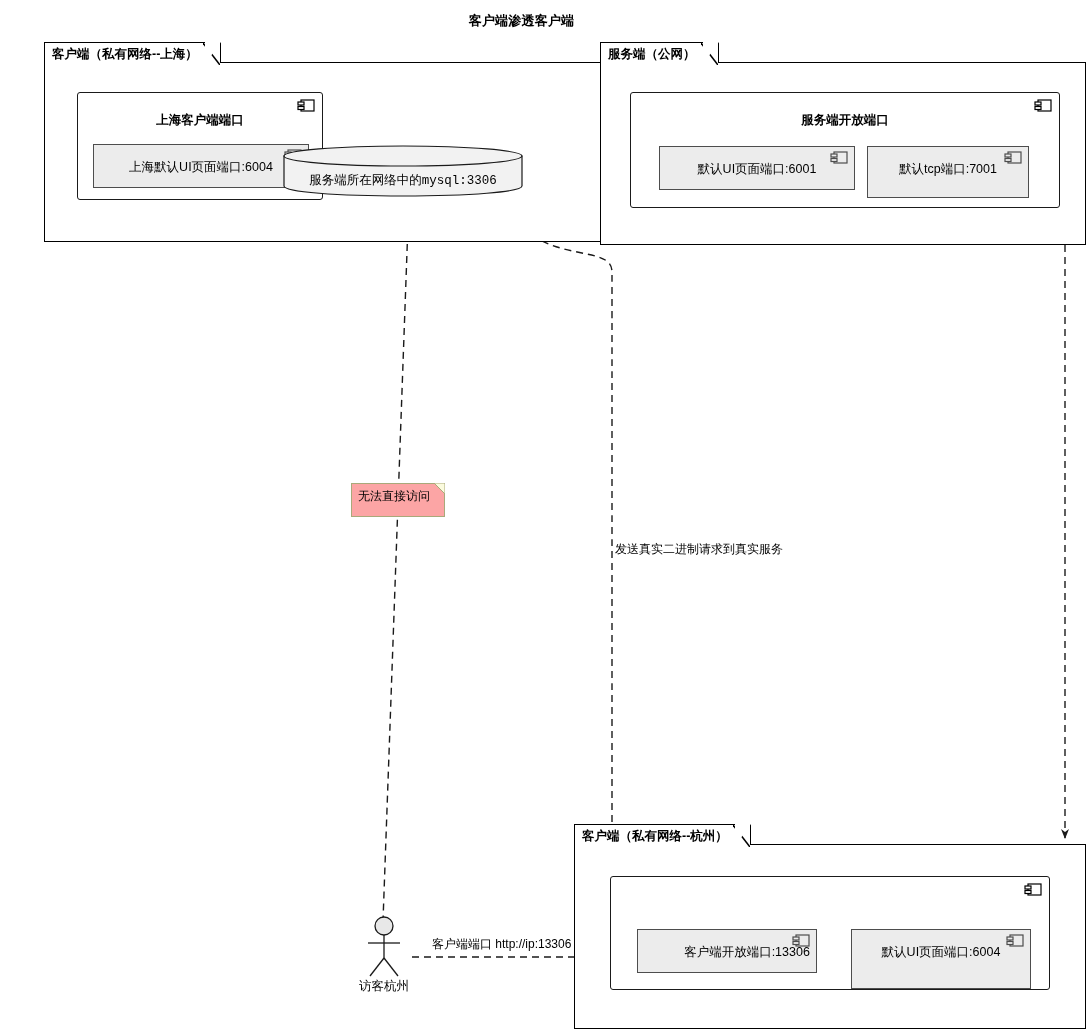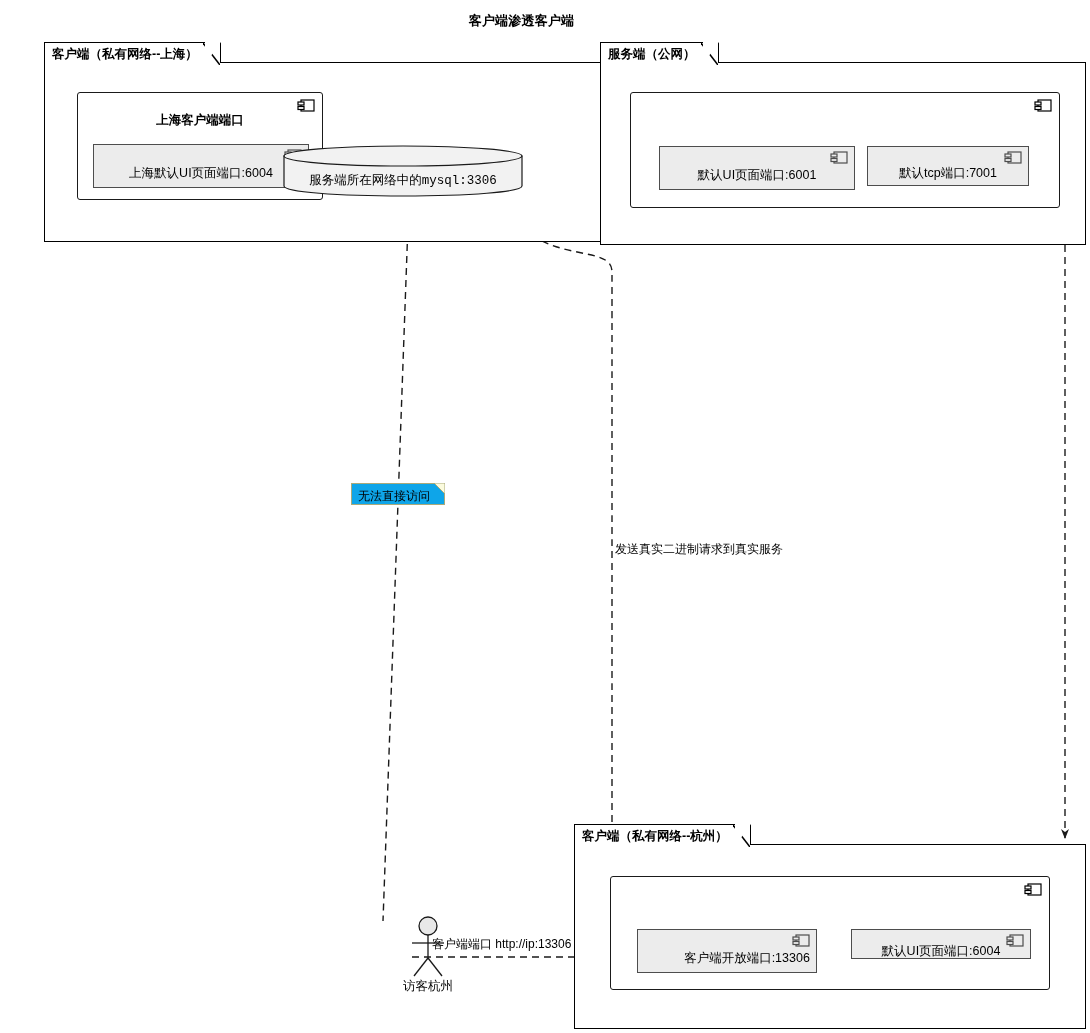--- a/index.html
+++ b/index.html
@@ -101,21 +101,20 @@
     font-weight: bold;
   }
   
   .leaf {
     position: absolute;
     box-sizing: border-box;
     border: 1.2px solid #4d4d4d;
     border-radius: 0;
     background: #ececec;
     display: flex;
-    align-items: center;
     justify-content: center;
   }
   .leaf-label {
     font-size: 12.5px;
     padding-top: 14px;
     white-space: nowrap;
   }
   
   .comp-icon {
     position: absolute;
@@ -131,24 +130,24 @@
     left: 0;
     width: 100%;
     text-align: center;
     font-size: 12.5px;
     white-space: nowrap;
   }
   
   .note {
     position: absolute;
     box-sizing: border-box;
-    background: #0ea5e9;
+    background: #fca5a5;
     border: 1px solid #a9a97a;
     font-size: 12px;
-    padding: 4px 14px 0 6px;
+    padding: 4px 14px 12px 6px;
     white-space: nowrap;
     line-height: 16px;
   }
   .note-fold {
     position: absolute;
     right: -1px;
     top: -1px;
     width: 11px;
     height: 11px;
   }
@@ -239,31 +238,32 @@
       </svg>
     </div>
     <div class="pkg-body" style="top:20px; width:486px; height:183px;"></div>
 
     <div class="component" style="left:30px; top:50px; width:430px; height:116px;">
       <svg class="comp-icon" style="right:7px; top:6px;" viewBox="0 0 18 13">
         <rect x="4" y="1" width="13" height="11" fill="#fff" stroke="#000" stroke-width="1.2"></rect>
         <rect x="1" y="3" width="6" height="3" fill="#fff" stroke="#000" stroke-width="1.2"></rect>
         <rect x="1" y="7.5" width="6" height="3" fill="#fff" stroke="#000" stroke-width="1.2"></rect>
       </svg>
+      <div class="component-title" style="top:19px;">服务端开放端口</div>
 
       <div class="leaf" style="left:28px; top:53px; width:196px; height:44px;">
         <svg class="comp-icon" style="right:6px; top:4px;" viewBox="0 0 18 13">
           <rect x="4" y="1" width="13" height="11" fill="#ececec" stroke="#4d4d4d" stroke-width="1.2"></rect>
           <rect x="1" y="3" width="6" height="3" fill="#ececec" stroke="#4d4d4d" stroke-width="1.2"></rect>
           <rect x="1" y="7.5" width="6" height="3" fill="#ececec" stroke="#4d4d4d" stroke-width="1.2"></rect>
         </svg>
         <div class="leaf-label">默认UI页面端口:6001</div>
       </div>
 
-      <div class="leaf" style="left:236px; top:53px; width:162px; height:40px;">
+      <div class="leaf" style="left:236px; top:53px; width:162px; height:52px;">
         <svg class="comp-icon" style="right:6px; top:4px;" viewBox="0 0 18 13">
           <rect x="4" y="1" width="13" height="11" fill="#ececec" stroke="#4d4d4d" stroke-width="1.2"></rect>
           <rect x="1" y="3" width="6" height="3" fill="#ececec" stroke="#4d4d4d" stroke-width="1.2"></rect>
           <rect x="1" y="7.5" width="6" height="3" fill="#ececec" stroke="#4d4d4d" stroke-width="1.2"></rect>
         </svg>
         <div class="leaf-label">默认tcp端口:7001</div>
       </div>
     </div>
   </div>
 
@@ -272,21 +272,21 @@
     <svg class="note-fold" viewBox="0 0 11 11">
       <path d="M0,0 L11,11 L11,0 Z" fill="#fbfbde" stroke="#a9a97a" stroke-width="1"></path>
       <path d="M0,0 L11,11" stroke="#a9a97a" stroke-width="1" fill="none"></path>
     </svg>
   </div>
 
   <div class="edge-label" style="left:615px; top:541px;">发送真实二进制请求到真实服务</div>
 
   <div class="edge-label" style="left:432px; top:936px;">客户端端口 http://ip:13306</div>
 
-  <div class="actor" style="left:358px; top:916px; width:52px; height:78px;margin-left:44px;">
+  <div class="actor" style="left:358px; top:916px; width:52px; height:78px;">
     <svg width="52" height="62" viewBox="0 0 52 62">
       <circle cx="26" cy="10" r="9" fill="#e8e8e8" stroke="#1a1a1a" stroke-width="1.3"></circle>
       <line x1="26" y1="19" x2="26" y2="42" stroke="#1a1a1a" stroke-width="1.3"></line>
       <line x1="10" y1="27" x2="42" y2="27" stroke="#1a1a1a" stroke-width="1.3"></line>
       <line x1="26" y1="42" x2="12" y2="60" stroke="#1a1a1a" stroke-width="1.3"></line>
       <line x1="26" y1="42" x2="40" y2="60" stroke="#1a1a1a" stroke-width="1.3"></line>
     </svg>
     <div class="actor-label" style="top:62px;">访客杭州</div>
   </div>
 
@@ -308,21 +308,21 @@
 
       <div class="leaf" style="left:26px; top:52px; width:180px; height:44px;padding-left:40px;">
         <svg class="comp-icon" style="right:6px; top:4px;" viewBox="0 0 18 13">
           <rect x="4" y="1" width="13" height="11" fill="#ececec" stroke="#4d4d4d" stroke-width="1.2"></rect>
           <rect x="1" y="3" width="6" height="3" fill="#ececec" stroke="#4d4d4d" stroke-width="1.2"></rect>
           <rect x="1" y="7.5" width="6" height="3" fill="#ececec" stroke="#4d4d4d" stroke-width="1.2"></rect>
         </svg>
         <div class="leaf-label">客户端开放端口:13306</div>
       </div>
 
-      <div class="leaf" style="left:240px; top:52px; width:180px; height:30px;">
+      <div class="leaf" style="left:240px; top:52px; width:180px; height:60px;">
         <svg class="comp-icon" style="right:6px; top:4px;" viewBox="0 0 18 13">
           <rect x="4" y="1" width="13" height="11" fill="#ececec" stroke="#4d4d4d" stroke-width="1.2"></rect>
           <rect x="1" y="3" width="6" height="3" fill="#ececec" stroke="#4d4d4d" stroke-width="1.2"></rect>
           <rect x="1" y="7.5" width="6" height="3" fill="#ececec" stroke="#4d4d4d" stroke-width="1.2"></rect>
         </svg>
         <div class="leaf-label">默认UI页面端口:6004</div>
       </div>
     </div>
   </div>
 

